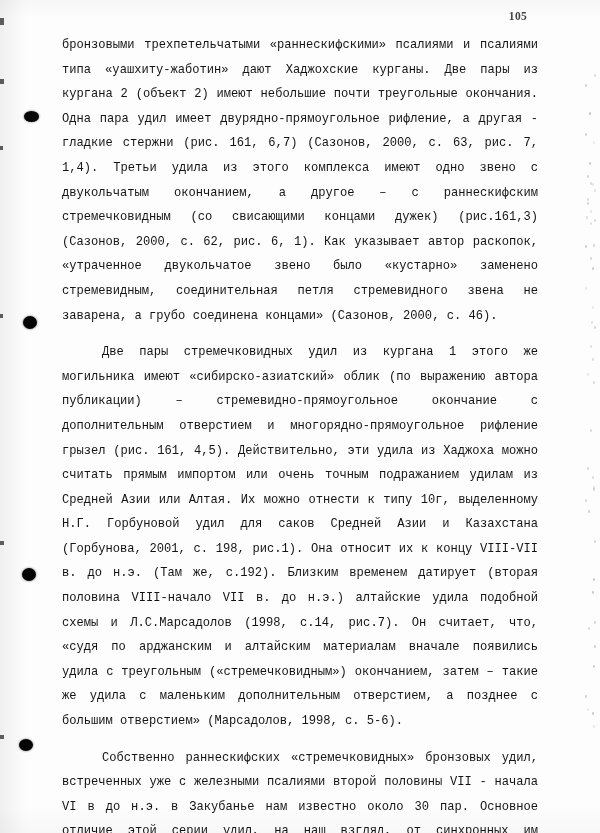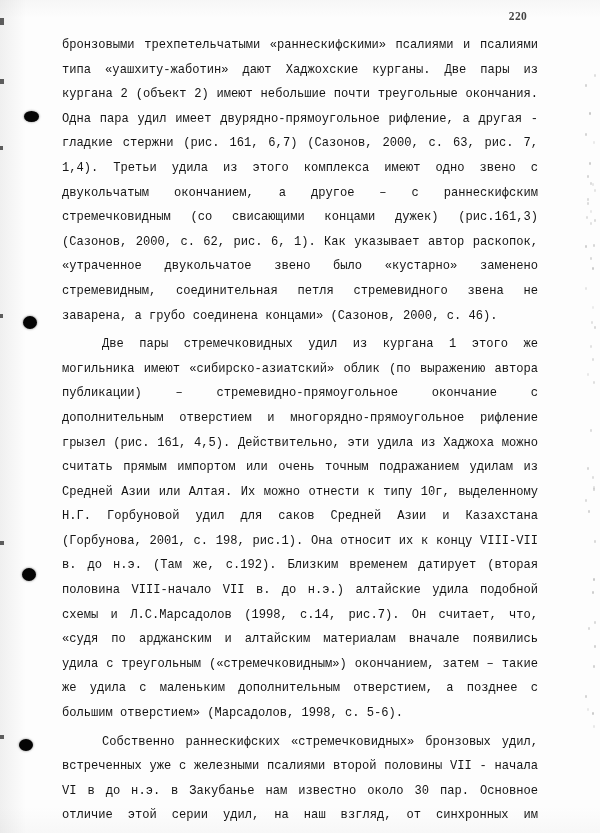--- a/index.html
+++ b/index.html
@@ -66,21 +66,21 @@
 
   .para {
     margin: 0;
     text-align: justify;
     text-indent: 0;
   }
   .para.indent {
     text-indent: 40px;
   }
   .para + .para {
-    margin-top: 4px;
+    margin-top: 12px;
   }
 
   
   .para { hyphens: none; }
 
   
   .margin-dot {
     position: absolute;
     background: #050505;
     border-radius: 50%;
@@ -105,21 +105,21 @@
     border-radius: 1px;
   }
 </style>
 </head>
 <body>
 
 <div id="scan-page">
 
   <div id="scan-noise"></div>
 
-  <div id="page-number">220</div>
+  <div id="page-number">105</div>
 
   <div id="text-column">
     <p class="para">бронзовыми трехпетельчатыми «раннескифскими» псалиями и псалиями типа «уашхиту-жаботин» дают Хаджохские курганы. Две пары из кургана 2 (объект 2) имеют небольшие почти треугольные окончания. Одна пара удил имеет двурядно-прямоугольное рифление, а другая - гладкие стержни (рис. 161, 6,7) (Сазонов, 2000, с. 63, рис. 7, 1,4). Третьи удила из этого комплекса имеют одно звено с двукольчатым окончанием, а другое – с раннескифским стремечковидным (со свисающими концами дужек) (рис.161,3) (Сазонов, 2000, с. 62, рис. 6, 1). Как указывает автор раскопок, «утраченное двукольчатое звено было «кустарно» заменено стремевидным, соединительная петля стремевидного звена не заварена, а грубо соединена концами» (Сазонов, 2000, с. 46).</p>
     <p class="para indent">Две пары стремечковидных удил из кургана 1 этого же могильника имеют «сибирско-азиатский» облик (по выражению автора публикации) – стремевидно-прямоугольное окончание с дополнительным отверстием и многорядно-прямоугольное рифление грызел (рис. 161, 4,5). Действительно, эти удила из Хаджоха можно считать прямым импортом или очень точным подражанием удилам из Средней Азии или Алтая. Их можно отнести к типу 10г, выделенному Н.Г. Горбуновой удил для саков Средней Азии и Казахстана (Горбунова, 2001, с. 198, рис.1). Она относит их к концу VIII-VII в. до н.э. (Там же, с.192). Близким временем датирует (вторая половина VIII-начало VII в. до н.э.) алтайские удила подобной  схемы и Л.С.Марсадолов (1998, с.14, рис.7). Он считает, что, «судя по арджанским и алтайским материалам вначале появились удила с треугольным («стремечковидным») окончанием, затем – такие же удила с маленьким дополнительным отверстием, а позднее с большим отверстием» (Марсадолов, 1998, с. 5-6).</p>
     <p class="para indent">Собственно раннескифских «стремечковидных» бронзовых удил, встреченных уже с железными псалиями второй половины VII - начала VI в до н.э. в Закубанье нам известно около 30 пар. Основное отличие этой серии удил, на наш взгляд, от синхронных им лесостепных, это то, что у этих удил достаточно четко соблюдается стремячковидная форма с ясно выделенной подножкой и подавляющее большинство экземпляров имеют свисающие концы дужек. Этого не скажешь про лесостепные экземпляры, где некоторые удила по форме близки к треугольноконечным удилам нашей типологии (тип III-1) (Ильинская, 1968, табл.</p>
   </div>
 
   <div id="artifact-layer">
       <div class="margin-dot" style="left: 24px; top: 111px; width: 15px; height: 11px; background: rgb(5, 5, 5);"></div>
       <div class="margin-dot" style="left: 23px; top: 316px; width: 14px; height: 13px; background: rgb(5, 5, 5);"></div>

